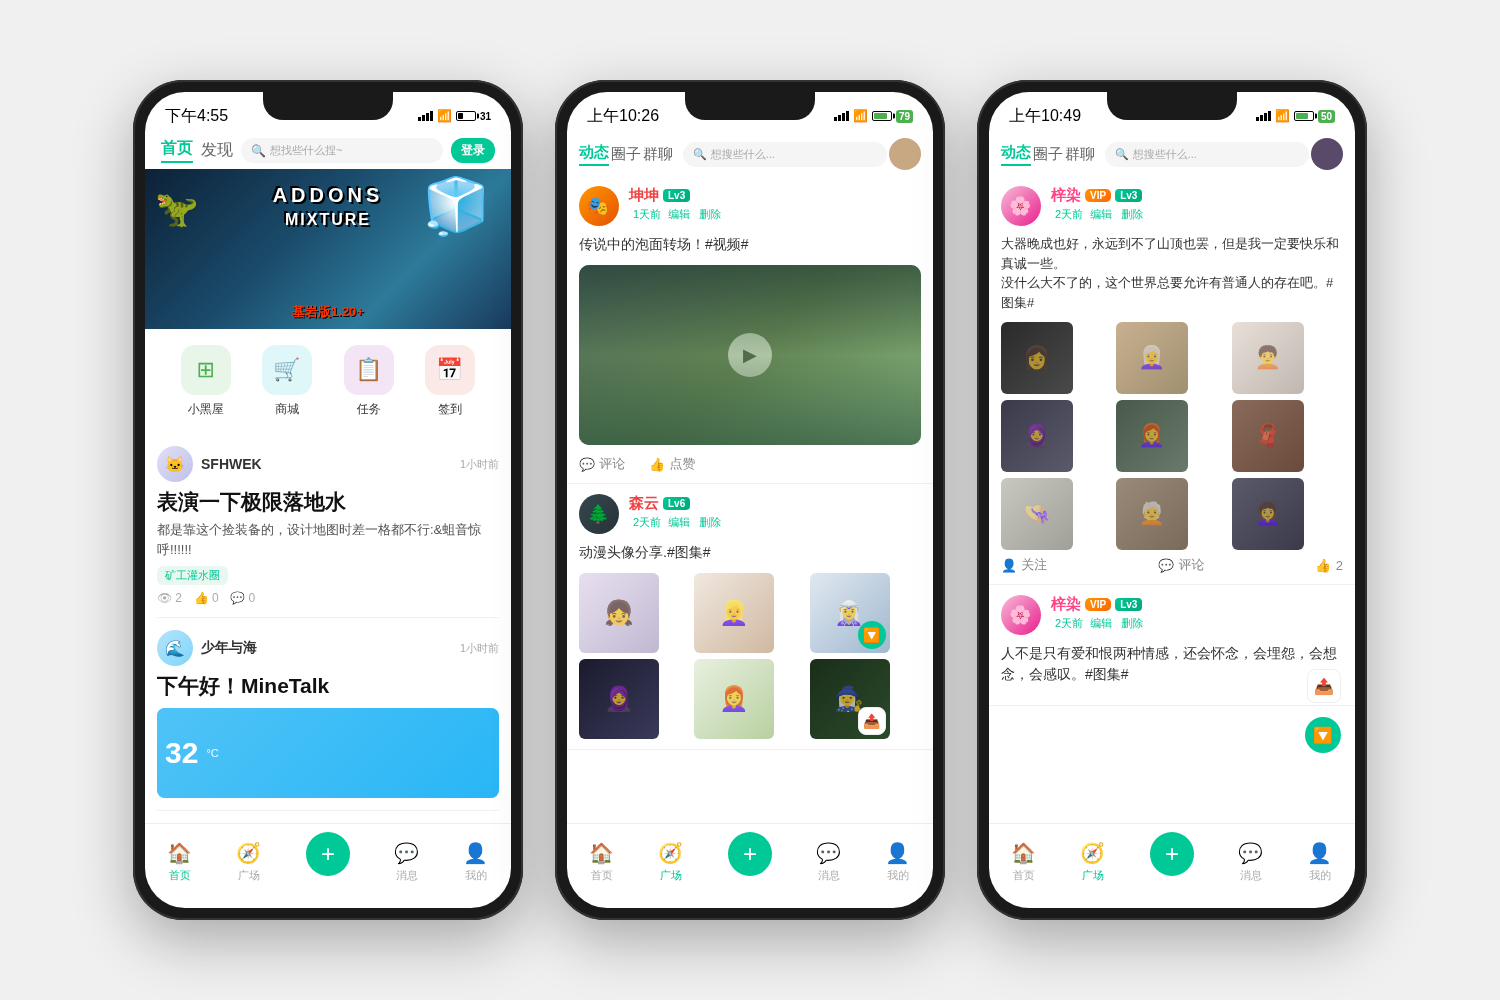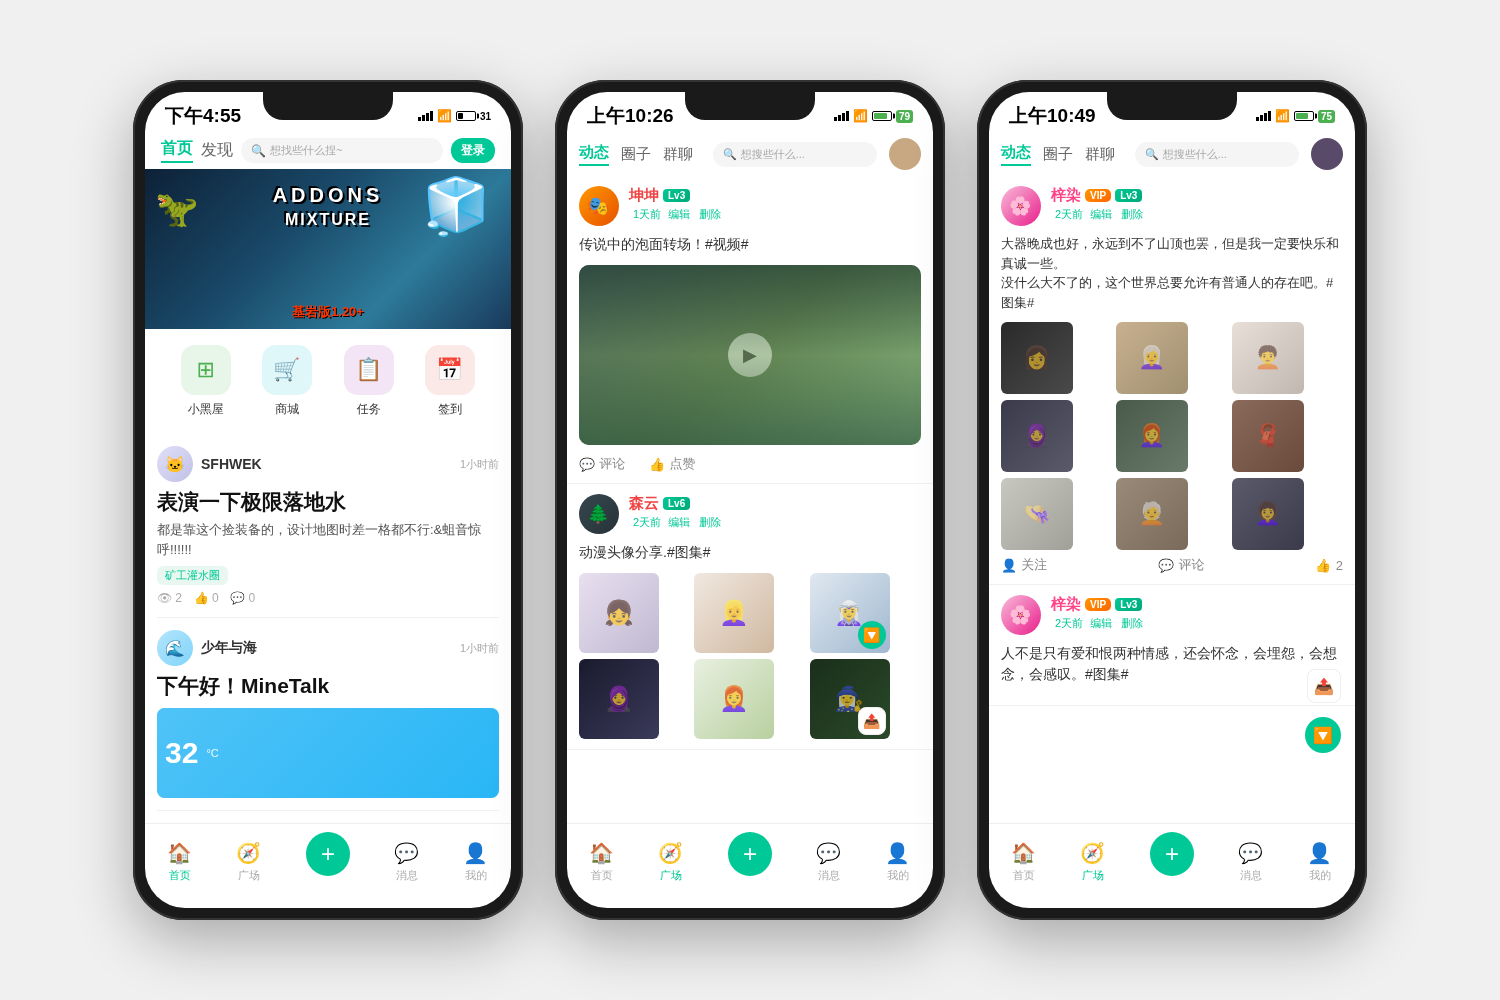--- a/index.html
+++ b/index.html
@@ -56,21 +56,21 @@
       display: flex;
       justify-content: space-between;
       align-items: center;
       padding: 8px 20px 0;
       height: 40px;
       font-size: 11px;
       font-weight: 600;
       color: #000;
       flex-shrink: 0;
     }
-    .status-bar .time { font-size: 19px; font-weight: 700; }
+    .status-bar .time { font-size: 16px; font-weight: 400; }
     .status-icons { display: flex; align-items: center; gap: 4px; }
     .signal-bars { display: flex; align-items: flex-end; gap: 1px; }
     .signal-bar { background: #000; width: 3px; }
     .battery-icon { 
       width: 20px; height: 10px; border: 1.5px solid #000; border-radius: 2px; 
       position: relative; display: flex; align-items: center; padding: 1px;
     }
     .battery-icon::after { content:''; position:absolute; right:-4px; top:50%; transform:translateY(-50%); width:2px; height:5px; background:#000; border-radius:0 1px 1px 0; }
     .battery-fill { background: #000; height: 100%; border-radius: 1px; }
 
@@ -223,21 +223,21 @@
       font-size: 24px;
       font-weight: 300;
       margin-bottom: 16px;
     }
 
     
     .feed2-nav {
       display: flex;
       align-items: center;
       padding: 6px 12px;
-      gap: 12px;
+      gap: 2px;
       flex-shrink: 0;
     }
     .feed2-tab {
       font-size: 15px;
       font-weight: 700;
       color: #00c896;
       border-bottom: 2px solid #00c896;
       padding-bottom: 2px;
     }
     .feed2-tab-inactive {
@@ -755,21 +755,21 @@
           <div class="signal-bars">
             <div class="signal-bar" style="height:4px"></div>
             <div class="signal-bar" style="height:6px"></div>
             <div class="signal-bar" style="height:8px"></div>
             <div class="signal-bar" style="height:10px"></div>
           </div>
           <span style="font-size:12px;">📶</span>
           <div class="battery-icon">
             <div class="battery-fill" style="width:75%;background:#4caf50;"></div>
           </div>
-          <span style="font-size:10px;background:#4caf50;color:#fff;border-radius:3px;padding:1px 3px;">75</span>
+          <span style="font-size:10px;background:#4caf50;color:#fff;border-radius:3px;padding:1px 3px;">50</span>
         </div>
       </div>
 
       <div class="feed2-nav">
         <span class="feed2-tab">动态</span>
         <span class="feed2-tab-inactive">圈子</span>
         <span class="feed2-tab-inactive">群聊</span>
         <div class="feed2-search">
           <span>🔍</span>
           <span style="font-size:11px;color:#aaa;">想搜些什么...</span>

